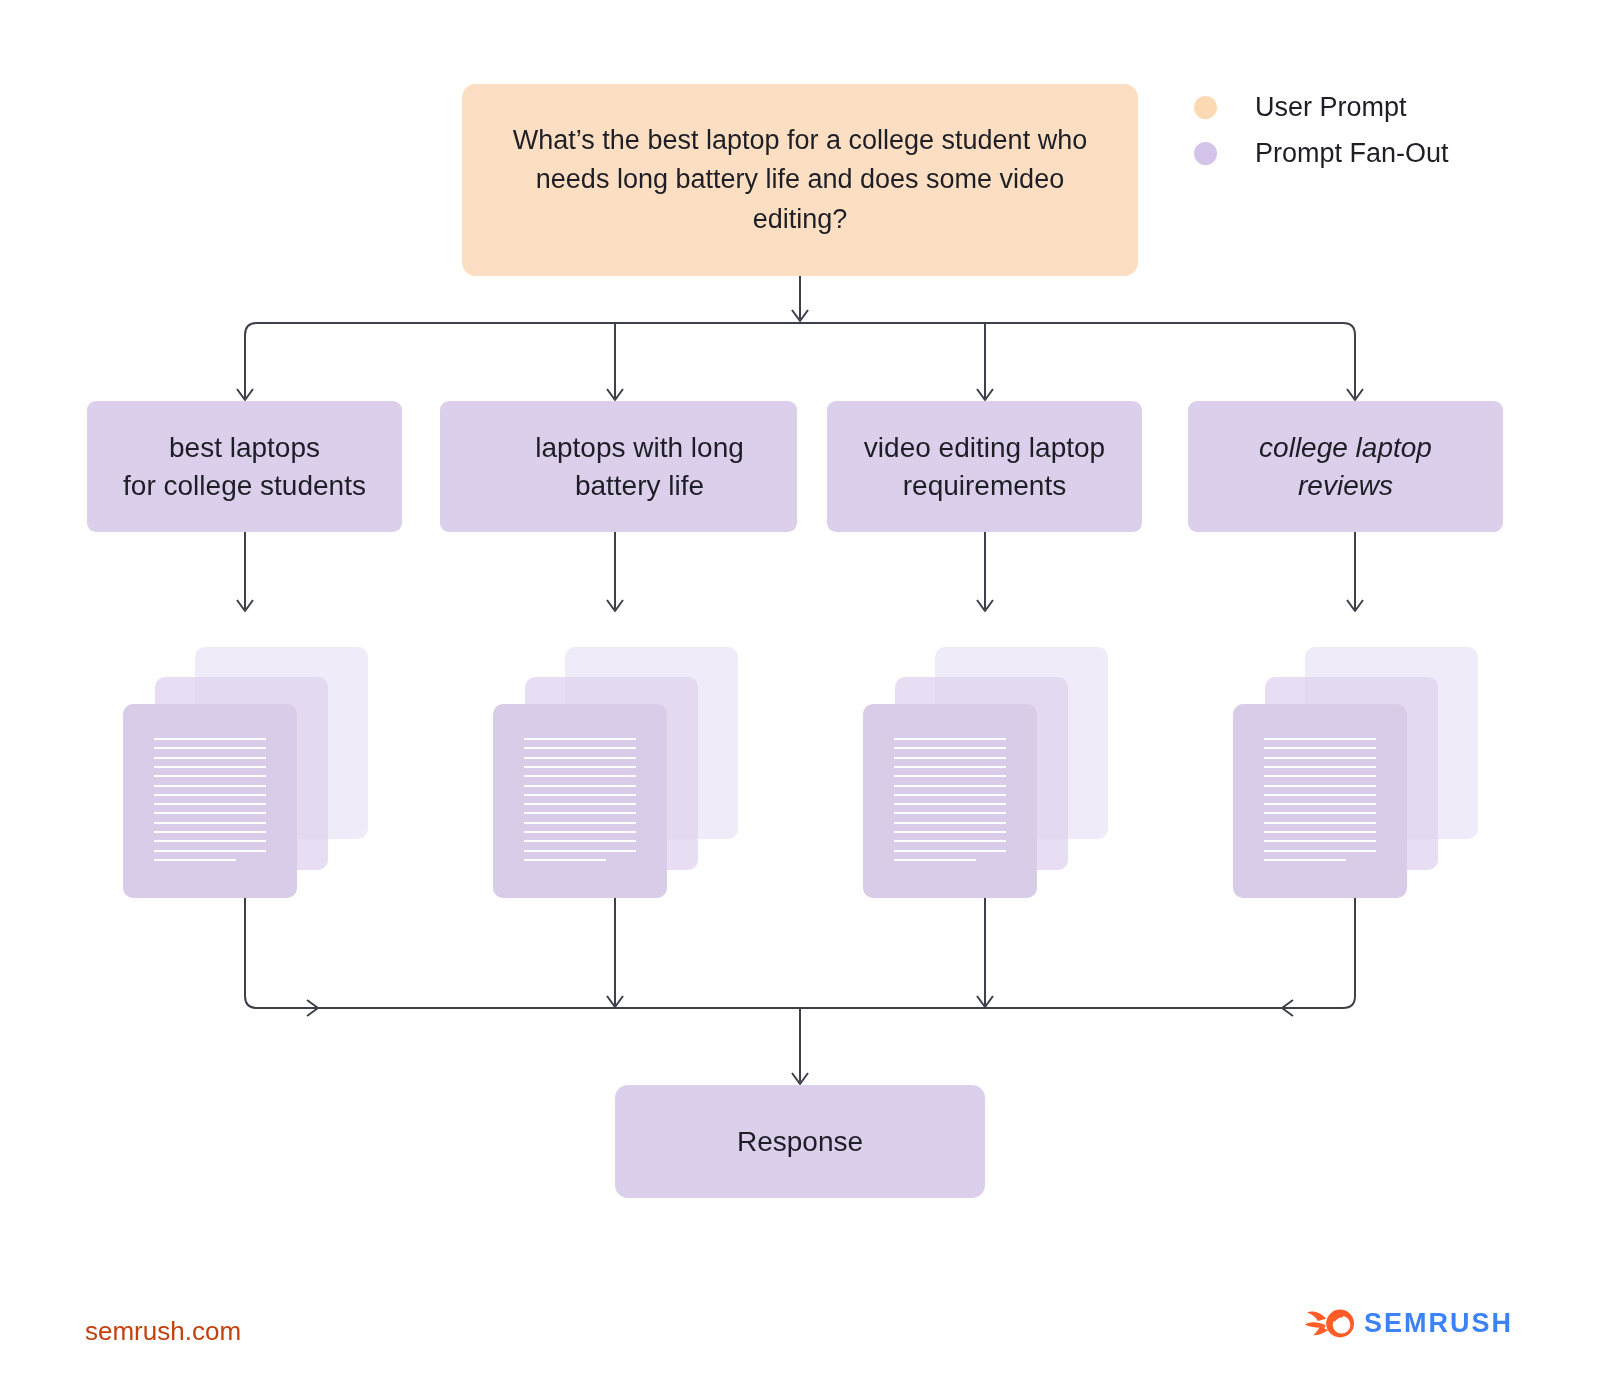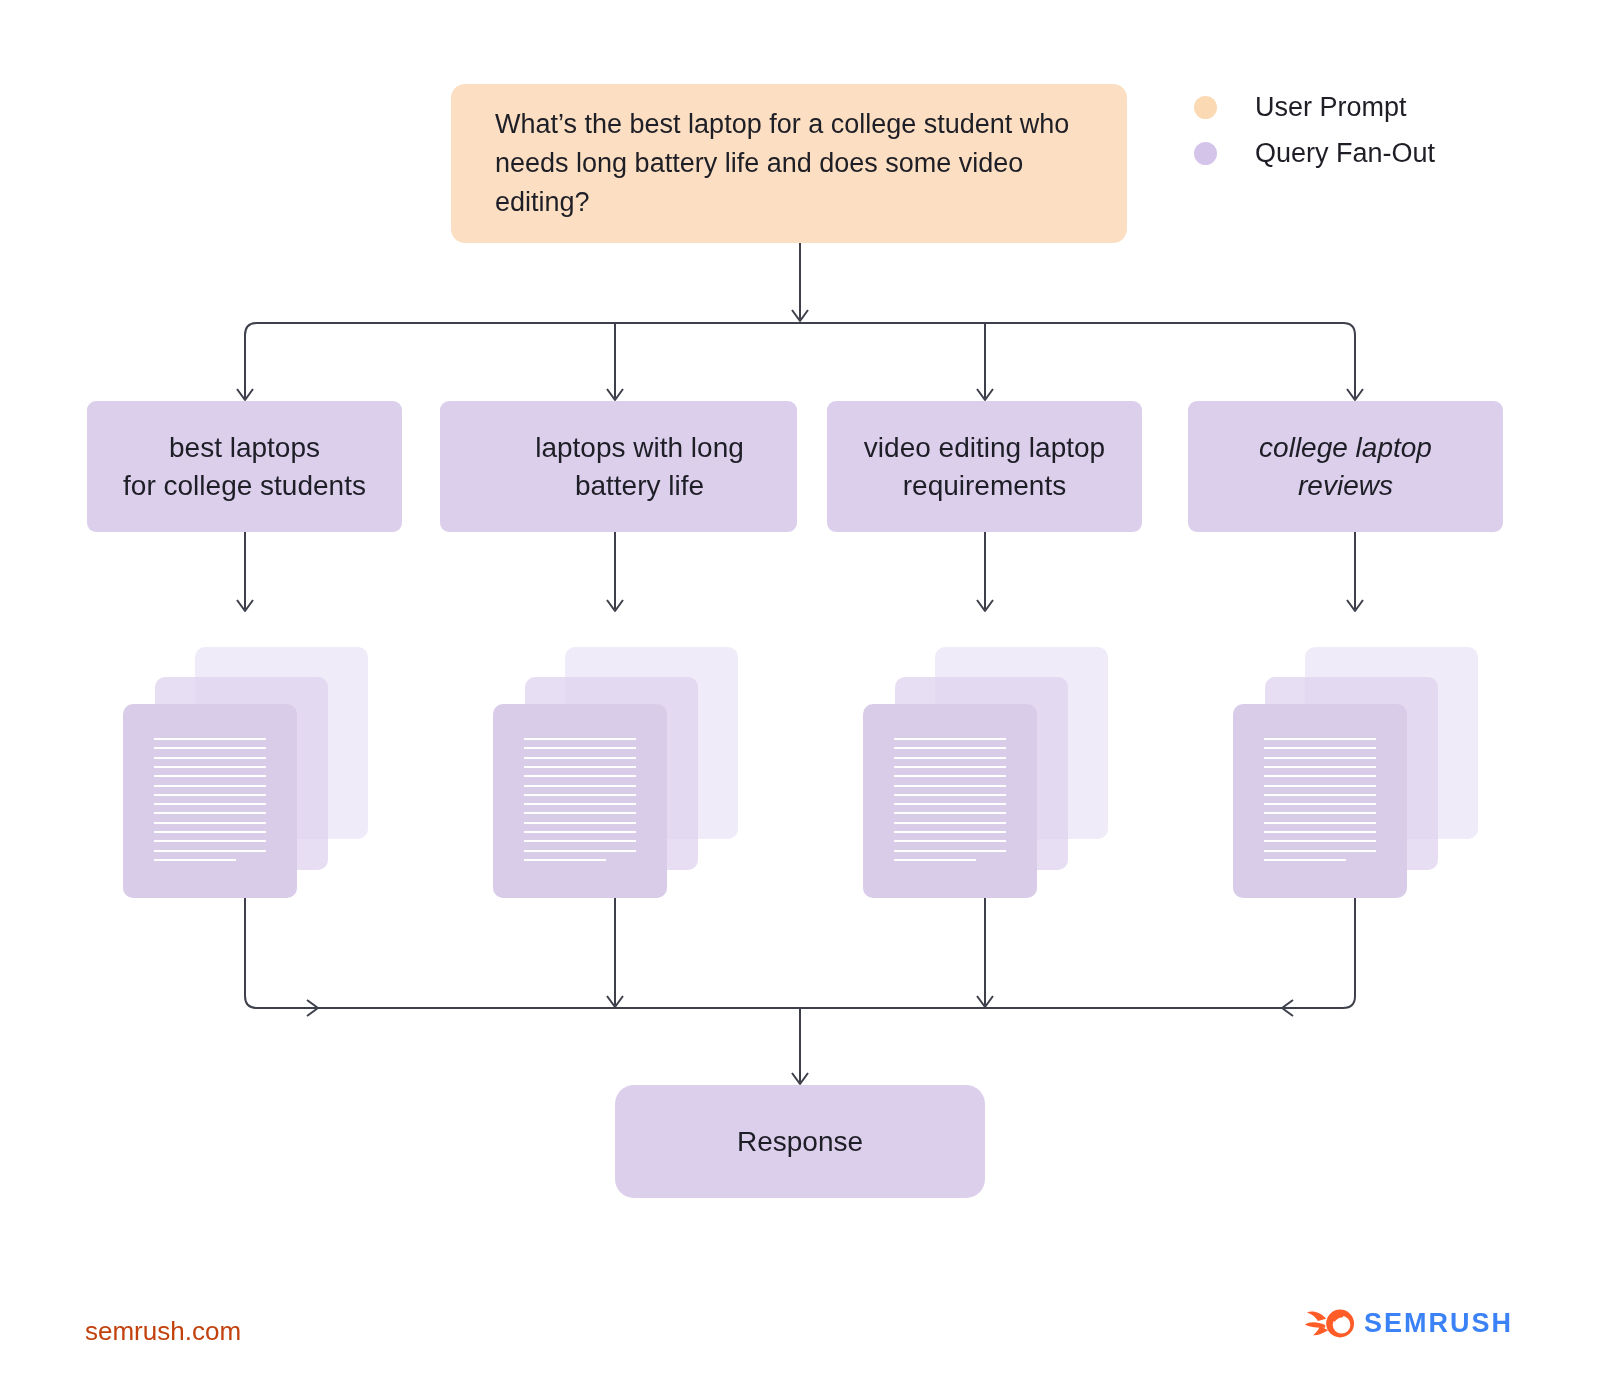--- a/index.html
+++ b/index.html
@@ -4,23 +4,23 @@
 <style>
   html,body{margin:0;padding:0;background:#ffffff;}
   .canvas{
     position:relative;width:1600px;height:1373px;background:#ffffff;
     font-family:"Liberation Sans", sans-serif;color:#1e1e26;overflow:hidden;
   }
   svg.connectors{position:absolute;left:0;top:0;z-index:1;}
   svg.connectors path{stroke:#3d3f4a;stroke-width:2;fill:none;stroke-linejoin:round;stroke-linecap:butt;}
 
   .prompt-box{
-    position:absolute;left:451px;top:84px;width:676px;height:159px;z-index:2;
+    position:absolute;left:462px;top:84px;width:676px;height:192px;z-index:2;
     background:#fcdfc2;border-radius:14px;display:flex;align-items:center;justify-content:center;
-    font-size:27px;line-height:1.45;padding:0 44px;box-sizing:border-box;
+    text-align:center;font-size:27px;line-height:1.45;padding:0 44px;box-sizing:border-box;
   }
   .legend{position:absolute;left:1194px;top:92px;z-index:2;display:flex;flex-direction:column;gap:15px;}
   .legend-row{display:flex;align-items:center;gap:38px;}
   .legend-dot{width:23px;height:23px;border-radius:50%;}
   .dot-user{background:#fbd9b3;}
   .dot-query{background:#d5c4ea;}
   .legend-label{font-size:27px;}
 
   .qbox{
     position:absolute;top:401px;width:315px;height:131px;z-index:2;
@@ -38,21 +38,21 @@
   .page-lines{
     position:absolute;left:31px;top:34px;width:112px;height:114px;
     background:repeating-linear-gradient(to bottom,#ffffff 0px,#ffffff 2px,transparent 2px,transparent 9.3px);
   }
   .page-lines::after{
     content:"";position:absolute;left:0;top:121px;width:82px;height:2px;background:#ffffff;
   }
 
   .response-box{
     position:absolute;left:615px;top:1085px;width:370px;height:113px;z-index:2;
-    background:#dccfec;border-radius:19px;display:flex;align-items:center;justify-content:center;
+    background:#dccfec;border-radius:13px;display:flex;align-items:center;justify-content:center;
     font-size:28px;
   }
 
   .footer-domain{position:absolute;left:85px;top:1316px;font-size:26px;color:#c2410c;z-index:2;}
   .brand{position:absolute;right:87px;top:1308px;display:flex;align-items:center;gap:9px;z-index:2;}
   .brand-name{font-size:27px;font-weight:bold;letter-spacing:2px;color:#3b82f6;}
 </style>
 </head>
 <body>
 
@@ -94,21 +94,21 @@
 
   <div class="prompt-box">What’s the best laptop for a college student who needs long battery life and does some video editing?</div>
 
   <div class="legend">
     <div class="legend-row">
       <span class="legend-dot dot-user"></span>
       <span class="legend-label">User Prompt</span>
     </div>
     <div class="legend-row">
       <span class="legend-dot dot-query"></span>
-      <span class="legend-label">Query Fan-Out</span>
+      <span class="legend-label">Prompt Fan-Out</span>
     </div>
   </div>
 
   <div class="qbox q1">best laptops
 for college students</div>
   <div class="qbox q2">laptops with long
 battery life</div>
   <div class="qbox q3">video editing laptop
 requirements</div>
   <div class="qbox q4">college laptop

